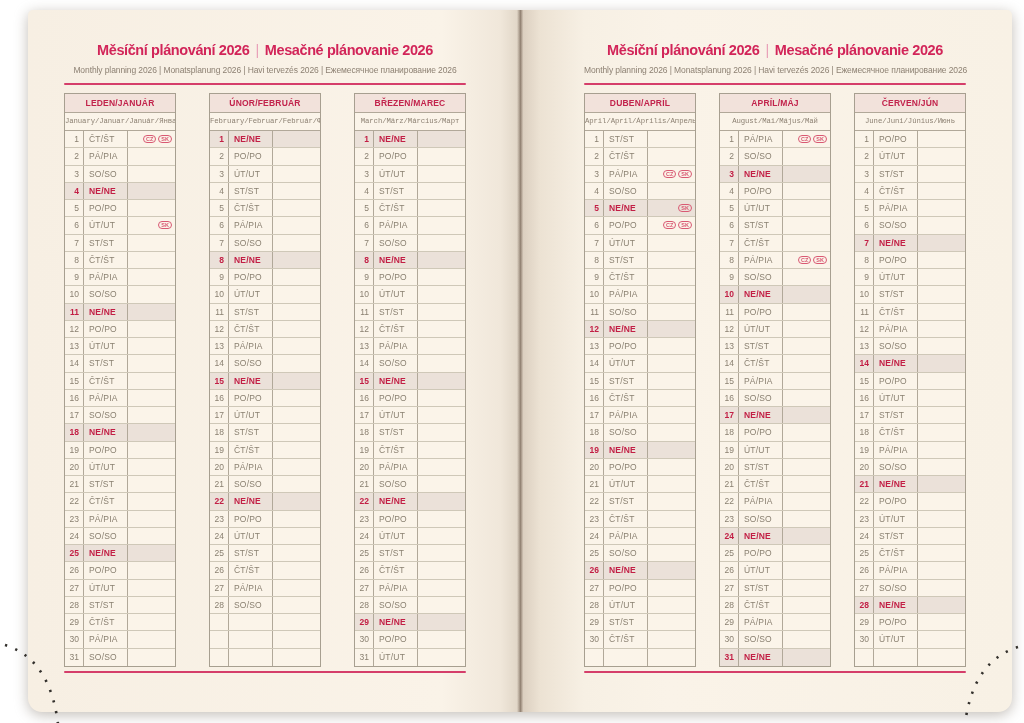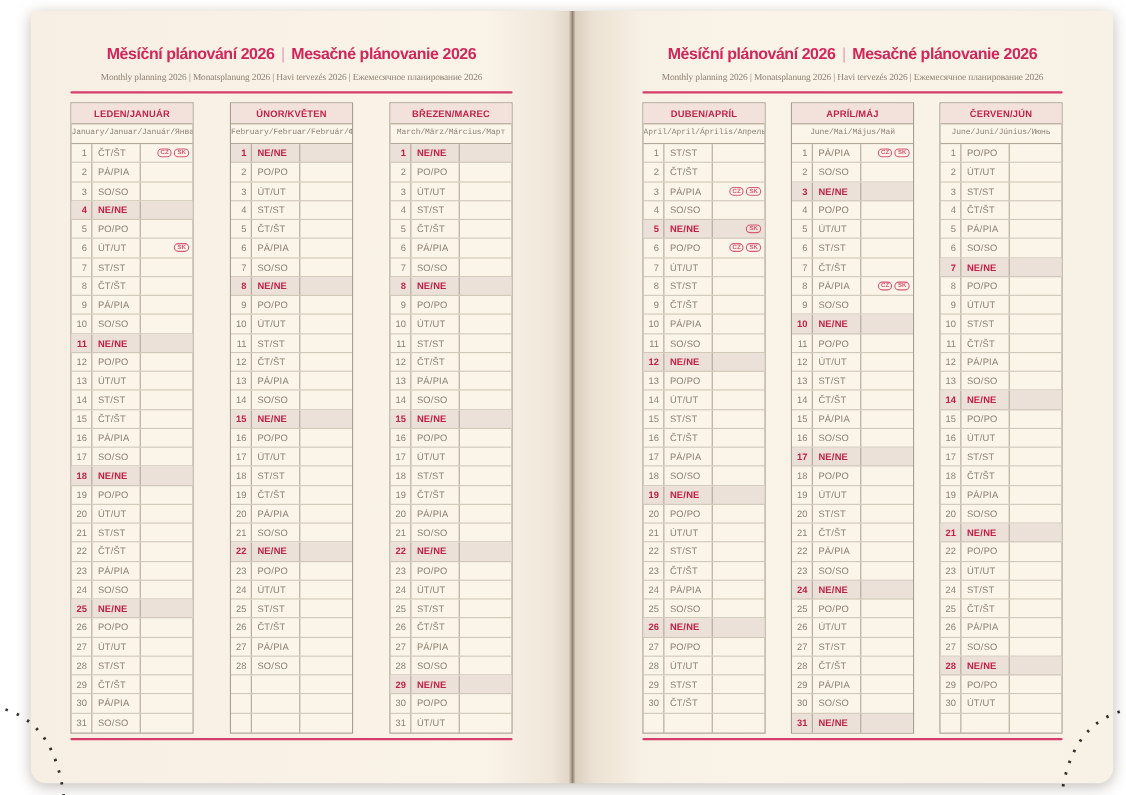--- a/index.html
+++ b/index.html
@@ -31,21 +31,21 @@
   .page-right .content{padding:30px 46px 0 64px;}
 
   .title{
     margin:0;text-align:center;
     font-size:14.5px;font-weight:bold;letter-spacing:-0.4px;
     color:#d22559;line-height:20px;white-space:nowrap;
   }
   .title .sep{color:#e9a0b8;font-weight:normal;margin:0 6px;}
   .subtitle{
     margin-top:4px;text-align:center;
-    font-size:8.5px;letter-spacing:-0.1px;color:#8d8173;line-height:12px;white-space:nowrap;font-family:Liberation Serif, serif;
+    font-size:8.5px;letter-spacing:-0.1px;color:#8d8173;line-height:12px;white-space:nowrap;
   }
   .rule{height:2px;background:#d53e6a;border-radius:1px;}
   .rule-top{margin-top:7px;}
   .rule-bottom{margin-top:4px;}
 
   .months{display:flex;justify-content:space-between;margin-top:8px;}
   .month{
     width:112px;box-sizing:border-box;
     border:1px solid #a79f90;background:#fbf4e9;
   }
@@ -255,21 +255,21 @@
               <div class="cell-abbr">PÁ/PIA</div>
               <div class="cell-note"></div>
             </div>
             <div class="row">
               <div class="cell-num">31</div>
               <div class="cell-abbr">SO/SO</div>
               <div class="cell-note"></div>
             </div>
           </div>
         <div class="month">
-            <div class="month-name">ÚNOR/KVĚTEN</div>
+            <div class="month-name">ÚNOR/FEBRUÁR</div>
             <div class="month-subtitle">February/Februar/Február/Февраль</div>
             <div class="row hl">
               <div class="cell-num">1</div>
               <div class="cell-abbr">NE/NE</div>
               <div class="cell-note"></div>
             </div>
             <div class="row">
               <div class="cell-num">2</div>
               <div class="cell-abbr">PO/PO</div>
               <div class="cell-note"></div>
@@ -751,21 +751,21 @@
               <div class="cell-note"></div>
             </div>
             <div class="row">
               <div class="cell-num"></div>
               <div class="cell-abbr"></div>
               <div class="cell-note"></div>
             </div>
           </div>
         <div class="month">
             <div class="month-name">APRÍL/MÁJ</div>
-            <div class="month-subtitle">June/Mai/Május/Май</div>
+            <div class="month-subtitle">August/Mai/Május/Май</div>
             <div class="row">
               <div class="cell-num">1</div>
               <div class="cell-abbr">PÁ/PIA</div>
               <div class="cell-note">
                 <div class="badge">CZ</div>
                 <div class="badge">SK</div>
               </div>
             </div>
             <div class="row">
               <div class="cell-num">2</div>

